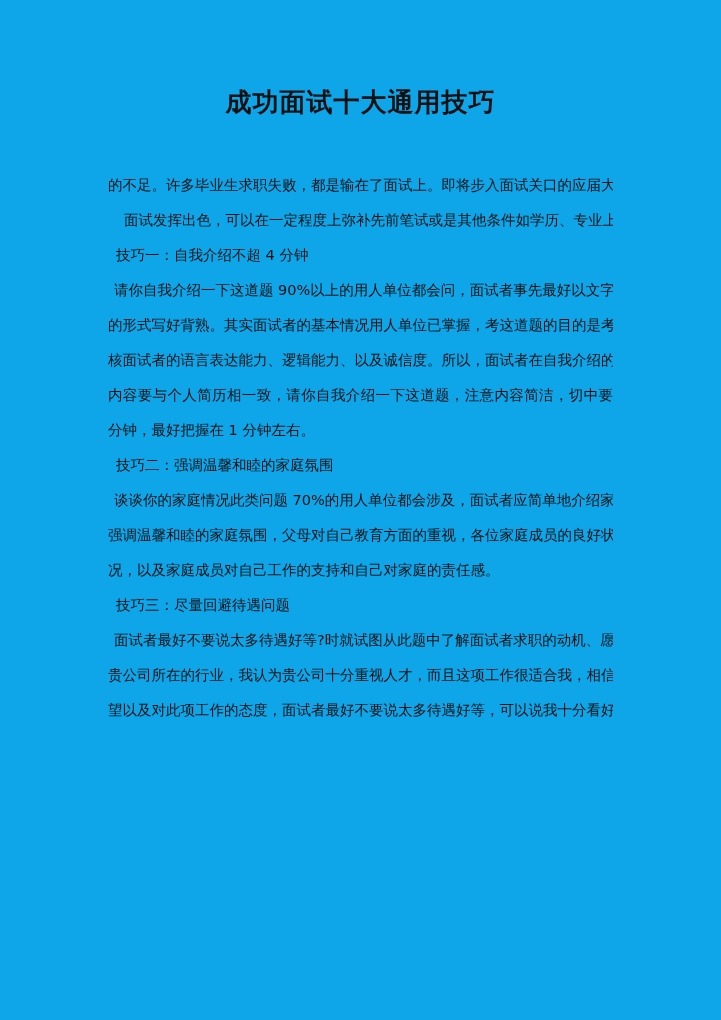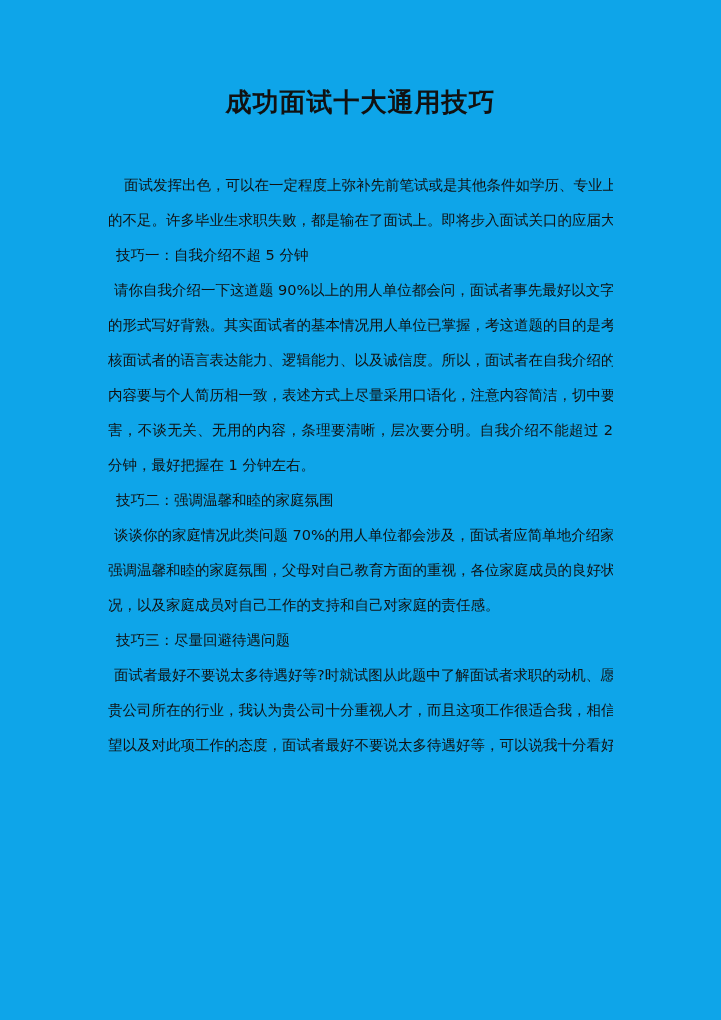--- a/index.html
+++ b/index.html
@@ -16,28 +16,27 @@
   .line.heading { text-align-last: left; padding-left: 8px; }
   .line.indent1 { padding-left: 16px; }
   .line.indent2 { padding-left: 6px; }
 </style>
 </head>
 <body>
 
 <div class="page">
   <div class="title">成功面试十大通用技巧</div>
   <div class="body" id="doc-body">
+      <div class="line">的不足。许多毕业生求职失败，都是输在了面试上。即将步入面试关口的应届大</div>
       <div class="line indent1">面试发挥出色，可以在一定程度上弥补先前笔试或是其他条件如学历、专业上</div>
-      <div class="line">的不足。许多毕业生求职失败，都是输在了面试上。即将步入面试关口的应届大</div>
-      <div class="line heading">技巧一：自我介绍不超 5 分钟</div>
+      <div class="line heading">技巧一：自我介绍不超 4 分钟</div>
       <div class="line indent2">请你自我介绍一下这道题 90%以上的用人单位都会问，面试者事先最好以文字</div>
       <div class="line">的形式写好背熟。其实面试者的基本情况用人单位已掌握，考这道题的目的是考</div>
       <div class="line">核面试者的语言表达能力、逻辑能力、以及诚信度。所以，面试者在自我介绍的</div>
-      <div class="line">内容要与个人简历相一致，表述方式上尽量采用口语化，注意内容简洁，切中要</div>
-      <div class="line">害，不谈无关、无用的内容，条理要清晰，层次要分明。自我介绍不能超过 2</div>
+      <div class="line">内容要与个人简历相一致，请你自我介绍一下这道题，注意内容简洁，切中要</div>
       <div class="line last">分钟，最好把握在 1 分钟左右。</div>
       <div class="line heading">技巧二：强调温馨和睦的家庭氛围</div>
       <div class="line indent2">谈谈你的家庭情况此类问题 70%的用人单位都会涉及，面试者应简单地介绍家</div>
       <div class="line">强调温馨和睦的家庭氛围，父母对自己教育方面的重视，各位家庭成员的良好状</div>
       <div class="line last">况，以及家庭成员对自己工作的支持和自己对家庭的责任感。</div>
       <div class="line heading">技巧三：尽量回避待遇问题</div>
       <div class="line indent2">面试者最好不要说太多待遇好等?时就试图从此题中了解面试者求职的动机、愿</div>
       <div class="line">贵公司所在的行业，我认为贵公司十分重视人才，而且这项工作很适合我，相信</div>
       <div class="line">望以及对此项工作的态度，面试者最好不要说太多待遇好等，可以说我十分看好</div>
     </div>

